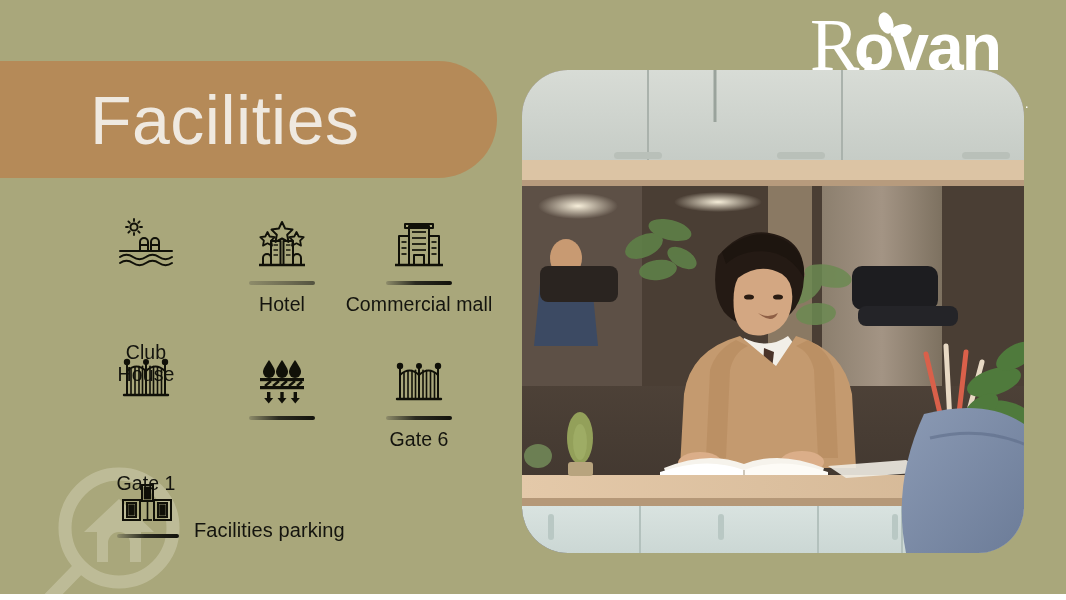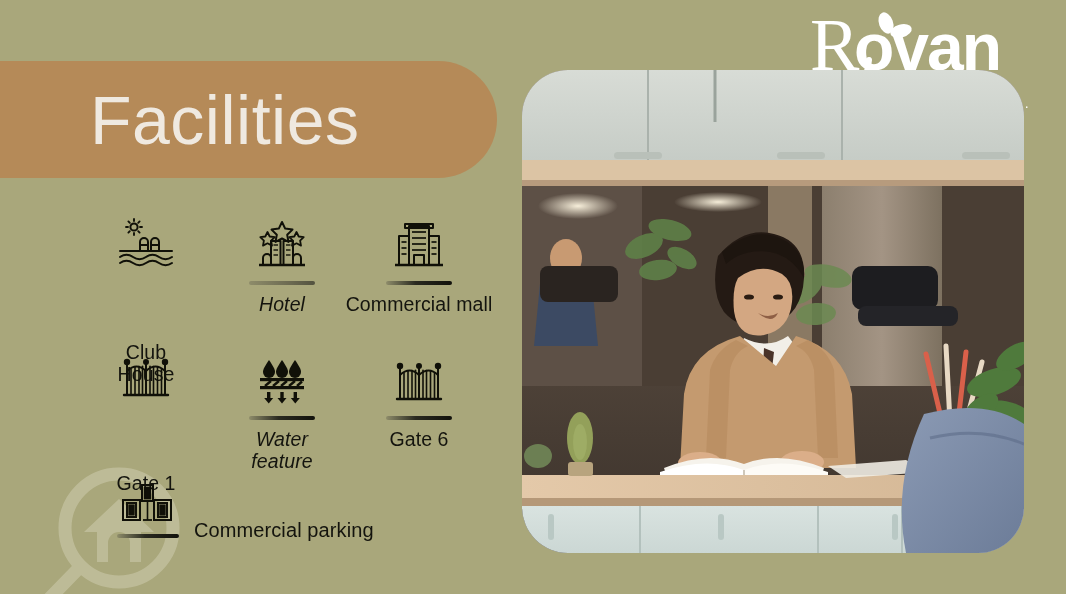--- a/index.html
+++ b/index.html
@@ -80,21 +80,21 @@
   .fac-row.row1 { height:135px; }
   .fac-row.row2 { height:120px; }
 
   .fac-cell {
     display:flex;
     flex-direction:column;
     align-items:center;
     width:142px;
   }
   .fac-cell.c1 { margin-left:75px;gap:28px; }
-  .fac-cell.c2 { margin-left:-6px;font-style:italic; }
+  .fac-cell.c2 { margin-left:-6px; }
   .fac-cell.c3 { margin-left:-5px; }
 
   .fac-icon {
     width:58px; height:56px;
     display:flex; align-items:center; justify-content:center;
   }
   .fac-icon svg { display:block; }
 
   .fac-rule {
     width:66px; height:4px;
@@ -447,22 +447,20 @@
               <rect x="11" y="35" width="3.4" height="7"></rect>
               <path d="M8.2 41 h9 l-4.5 5.5 z"></path>
               <rect x="24.3" y="35" width="3.4" height="7"></rect>
               <path d="M21.5 41 h9 l-4.5 5.5 z"></path>
               <rect x="37.6" y="35" width="3.4" height="7"></rect>
               <path d="M34.8 41 h9 l-4.5 5.5 z"></path>
             </g>
           </svg>
         </div>
         <div class="fac-rule"></div>
-        <div class="fac-label">Water
-feature</div>
       </div>
 
       <div class="fac-cell c3">
         <div class="fac-icon">
           <svg width="52" height="48" viewBox="0 0 52 48" fill="none" stroke="#101008" stroke-width="2" stroke-linecap="round">
             <circle cx="7" cy="9" r="2.2" fill="#101008"></circle>
             <circle cx="45" cy="9" r="2.2" fill="#101008"></circle>
             <circle cx="26" cy="9" r="2" fill="#101008"></circle>
             <line x1="7" y1="11" x2="7" y2="42"></line>
             <line x1="45" y1="11" x2="45" y2="42"></line>
@@ -499,16 +497,16 @@
           <rect x="10.3" y="21.4" width="4.4" height="9.2" fill="#101008"></rect>
           <rect x="35" y="16" width="17" height="20"></rect>
           <rect x="39" y="19" width="9" height="14"></rect>
           <rect x="41.3" y="21.4" width="4.4" height="9.2" fill="#101008"></rect>
           <line x1="28.5" y1="17" x2="28.5" y2="36" stroke-width="1.6"></line>
           <line x1="24" y1="36" x2="33" y2="36" stroke-width="1.8"></line>
         </svg>
       </div>
       <div class="parking-rule"></div>
     </div>
-    <div class="parking-label">Commercial parking</div>
+    <div class="parking-label">Facilities parking</div>
   </div>
 
 </div>
 
 </body></html>

